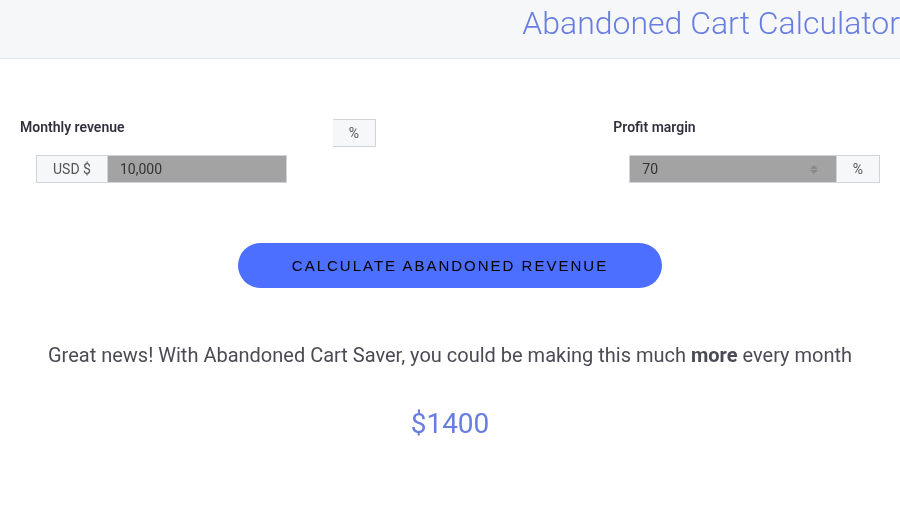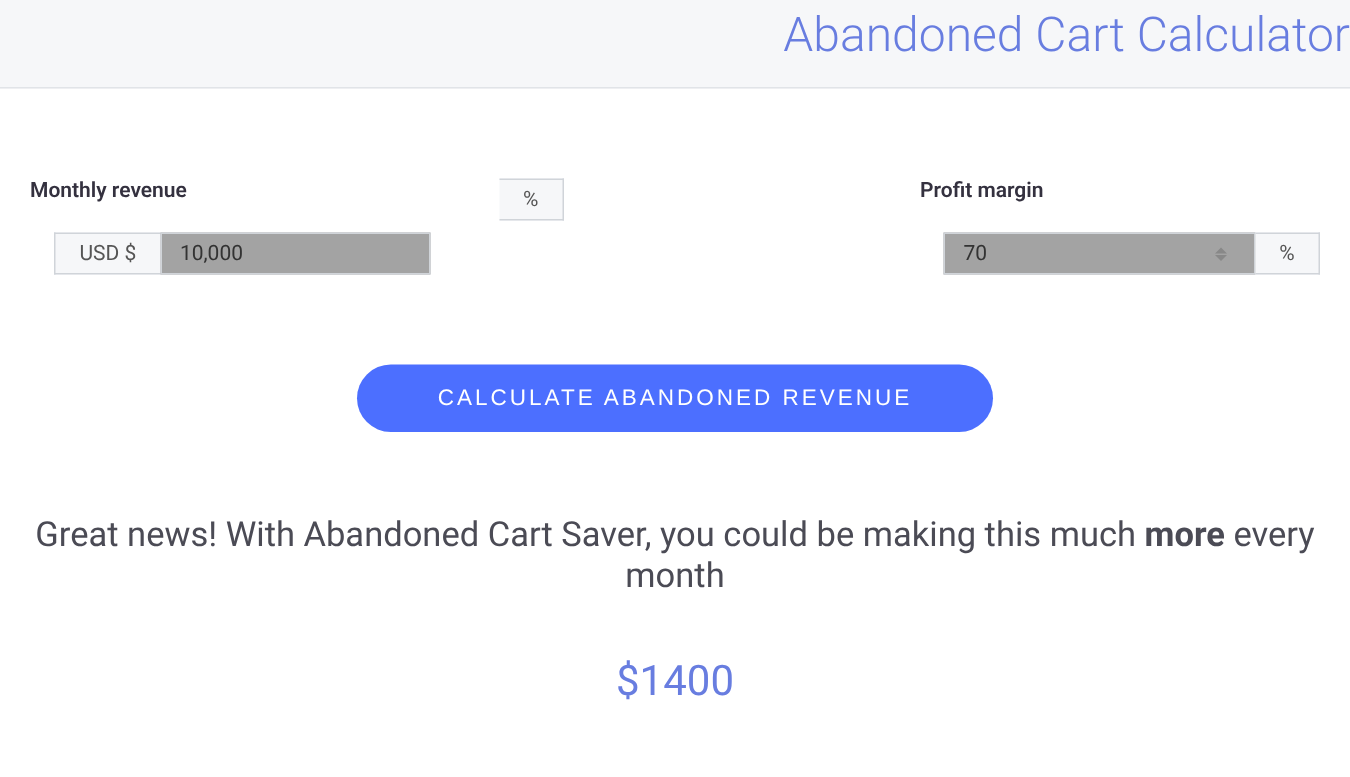--- a/index.html
+++ b/index.html
@@ -96,32 +96,32 @@
   }
   .spin-up { border-bottom: 4px solid #888; }
   .spin-down { border-top: 4px solid #888; }
   .btn-row {
     display: flex;
     justify-content: center;
     margin-top: 60px;
   }
   .calc-btn {
     background: #4c6fff;
-    color: #ffffff;
+    color: #000000;
     border: none;
     border-radius: 26px;
     padding: 14px 54px;
     font-size: 15px;
     letter-spacing: 2px;
     font-weight: 500;
     cursor: pointer;
   }
   .result-msg {
     text-align: center;
-    font-size: 23px;
+    font-size: 20px;
     color: #4b4b55;
     margin-top: 55px;
   }
   .result-msg b { font-weight: 700; }
   .result-amount {
     text-align: center;
     font-size: 28px;
     font-weight: 400;
     color: #687de0;
     margin-top: 40px;

